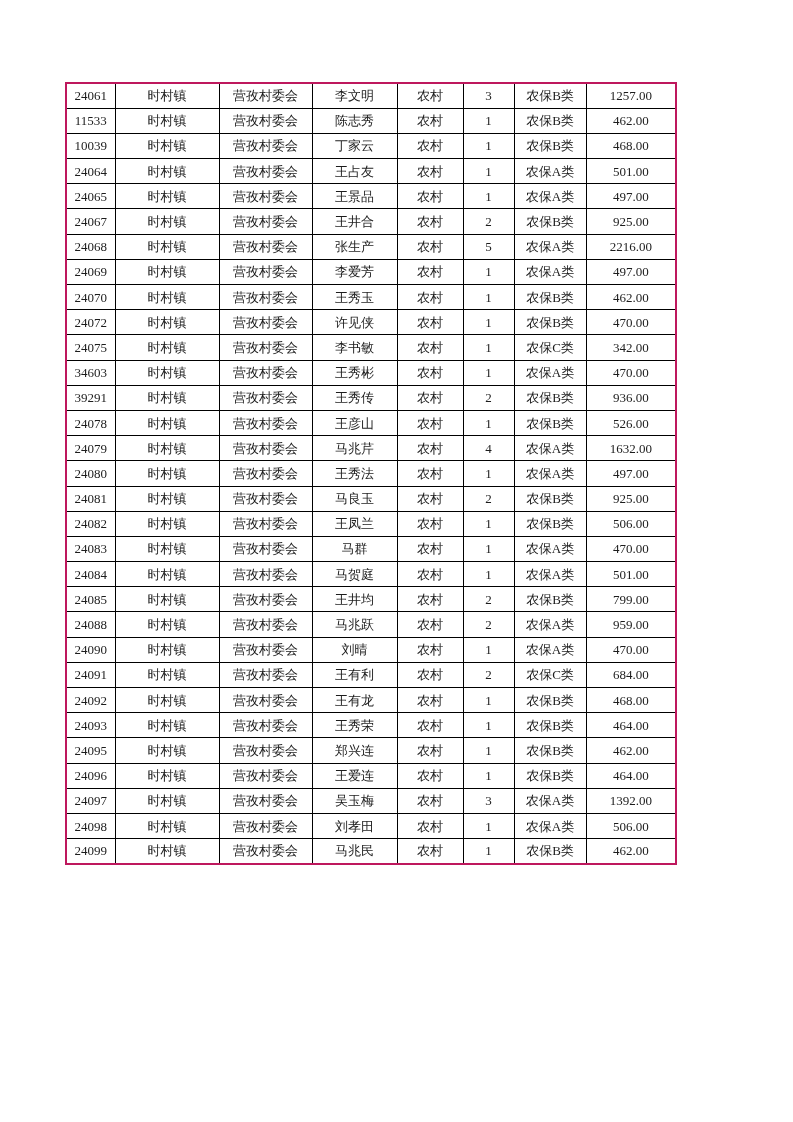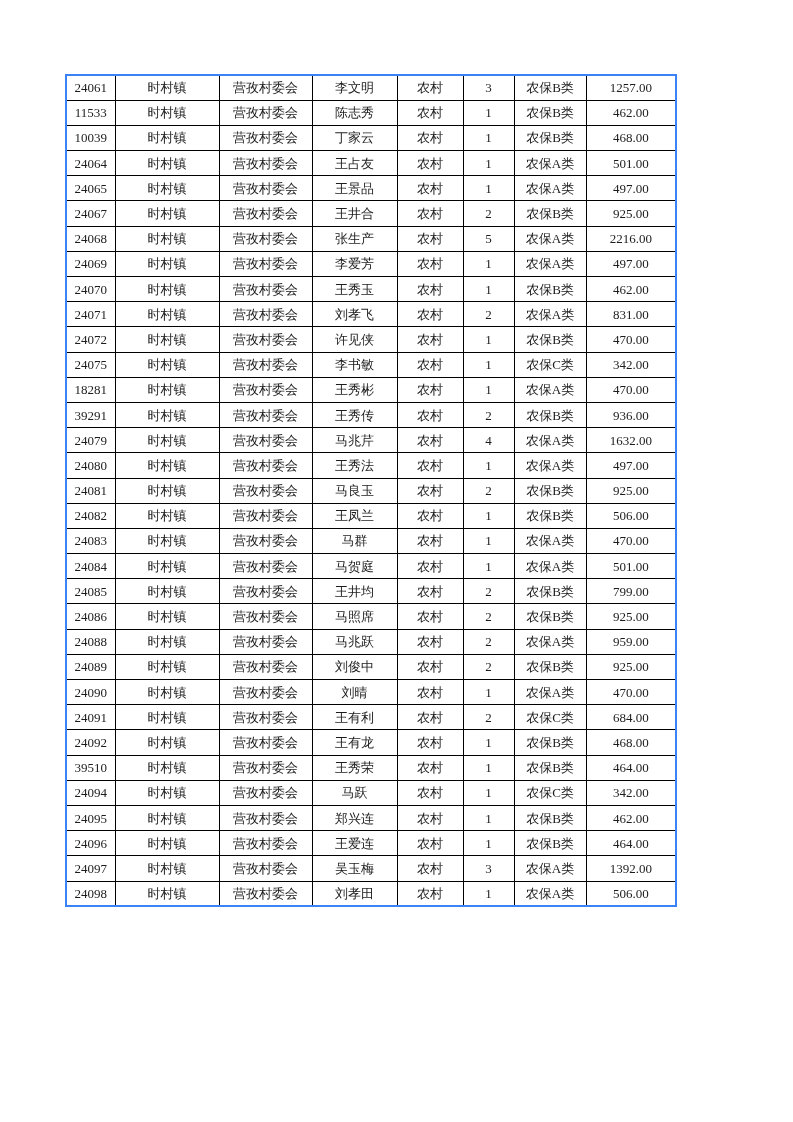--- a/index.html
+++ b/index.html
@@ -12,25 +12,25 @@
   .page {
     position: relative;
     width: 793px;
     height: 1122px;
     background: #ffffff;
     overflow: hidden;
   }
   table.data-table {
     position: absolute;
     left: 65px;
-    top: 74px;
+    top: 82px;
     width: 610px;
     border-collapse: collapse;
     table-layout: fixed;
-    border: 2px solid #3b82f6;
+    border: 2px solid #be185d;
   }
   table.data-table td {
     border: 1px solid #000000;
     height: 25.2px;
     text-align: center;
     vertical-align: middle;
     font-size: 13px;
     color: #1c1c1c;
     white-space: nowrap;
     overflow: hidden;
@@ -146,70 +146,70 @@
           <td>24070</td>
           <td>时村镇</td>
           <td>营孜村委会</td>
           <td>王秀玉</td>
           <td>农村</td>
           <td>1</td>
           <td>农保B类</td>
           <td>462.00</td>
         </tr>
         <tr>
-          <td>24071</td>
-          <td>时村镇</td>
-          <td>营孜村委会</td>
-          <td>刘孝飞</td>
-          <td>农村</td>
-          <td>2</td>
-          <td>农保A类</td>
-          <td>831.00</td>
-        </tr>
-        <tr>
           <td>24072</td>
           <td>时村镇</td>
           <td>营孜村委会</td>
           <td>许见侠</td>
           <td>农村</td>
           <td>1</td>
           <td>农保B类</td>
           <td>470.00</td>
         </tr>
         <tr>
           <td>24075</td>
           <td>时村镇</td>
           <td>营孜村委会</td>
           <td>李书敏</td>
           <td>农村</td>
           <td>1</td>
           <td>农保C类</td>
           <td>342.00</td>
         </tr>
         <tr>
-          <td>18281</td>
+          <td>34603</td>
           <td>时村镇</td>
           <td>营孜村委会</td>
           <td>王秀彬</td>
           <td>农村</td>
           <td>1</td>
           <td>农保A类</td>
           <td>470.00</td>
         </tr>
         <tr>
           <td>39291</td>
           <td>时村镇</td>
           <td>营孜村委会</td>
           <td>王秀传</td>
           <td>农村</td>
           <td>2</td>
           <td>农保B类</td>
           <td>936.00</td>
         </tr>
         <tr>
+          <td>24078</td>
+          <td>时村镇</td>
+          <td>营孜村委会</td>
+          <td>王彦山</td>
+          <td>农村</td>
+          <td>1</td>
+          <td>农保B类</td>
+          <td>526.00</td>
+        </tr>
+        <tr>
           <td>24079</td>
           <td>时村镇</td>
           <td>营孜村委会</td>
           <td>马兆芹</td>
           <td>农村</td>
           <td>4</td>
           <td>农保A类</td>
           <td>1632.00</td>
         </tr>
         <tr>
@@ -266,48 +266,28 @@
           <td>24085</td>
           <td>时村镇</td>
           <td>营孜村委会</td>
           <td>王井均</td>
           <td>农村</td>
           <td>2</td>
           <td>农保B类</td>
           <td>799.00</td>
         </tr>
         <tr>
-          <td>24086</td>
-          <td>时村镇</td>
-          <td>营孜村委会</td>
-          <td>马照席</td>
-          <td>农村</td>
-          <td>2</td>
-          <td>农保B类</td>
-          <td>925.00</td>
-        </tr>
-        <tr>
           <td>24088</td>
           <td>时村镇</td>
           <td>营孜村委会</td>
           <td>马兆跃</td>
           <td>农村</td>
           <td>2</td>
           <td>农保A类</td>
           <td>959.00</td>
-        </tr>
-        <tr>
-          <td>24089</td>
-          <td>时村镇</td>
-          <td>营孜村委会</td>
-          <td>刘俊中</td>
-          <td>农村</td>
-          <td>2</td>
-          <td>农保B类</td>
-          <td>925.00</td>
         </tr>
         <tr>
           <td>24090</td>
           <td>时村镇</td>
           <td>营孜村委会</td>
           <td>刘晴</td>
           <td>农村</td>
           <td>1</td>
           <td>农保A类</td>
           <td>470.00</td>
@@ -326,40 +306,30 @@
           <td>24092</td>
           <td>时村镇</td>
           <td>营孜村委会</td>
           <td>王有龙</td>
           <td>农村</td>
           <td>1</td>
           <td>农保B类</td>
           <td>468.00</td>
         </tr>
         <tr>
-          <td>39510</td>
+          <td>24093</td>
           <td>时村镇</td>
           <td>营孜村委会</td>
           <td>王秀荣</td>
           <td>农村</td>
           <td>1</td>
           <td>农保B类</td>
           <td>464.00</td>
         </tr>
         <tr>
-          <td>24094</td>
-          <td>时村镇</td>
-          <td>营孜村委会</td>
-          <td>马跃</td>
-          <td>农村</td>
-          <td>1</td>
-          <td>农保C类</td>
-          <td>342.00</td>
-        </tr>
-        <tr>
           <td>24095</td>
           <td>时村镇</td>
           <td>营孜村委会</td>
           <td>郑兴连</td>
           <td>农村</td>
           <td>1</td>
           <td>农保B类</td>
           <td>462.00</td>
         </tr>
         <tr>
@@ -384,16 +354,26 @@
         </tr>
         <tr>
           <td>24098</td>
           <td>时村镇</td>
           <td>营孜村委会</td>
           <td>刘孝田</td>
           <td>农村</td>
           <td>1</td>
           <td>农保A类</td>
           <td>506.00</td>
+        </tr>
+        <tr>
+          <td>24099</td>
+          <td>时村镇</td>
+          <td>营孜村委会</td>
+          <td>马兆民</td>
+          <td>农村</td>
+          <td>1</td>
+          <td>农保B类</td>
+          <td>462.00</td>
         </tr>
       </tbody>
   </table>
 </div>
 
 </body></html>

